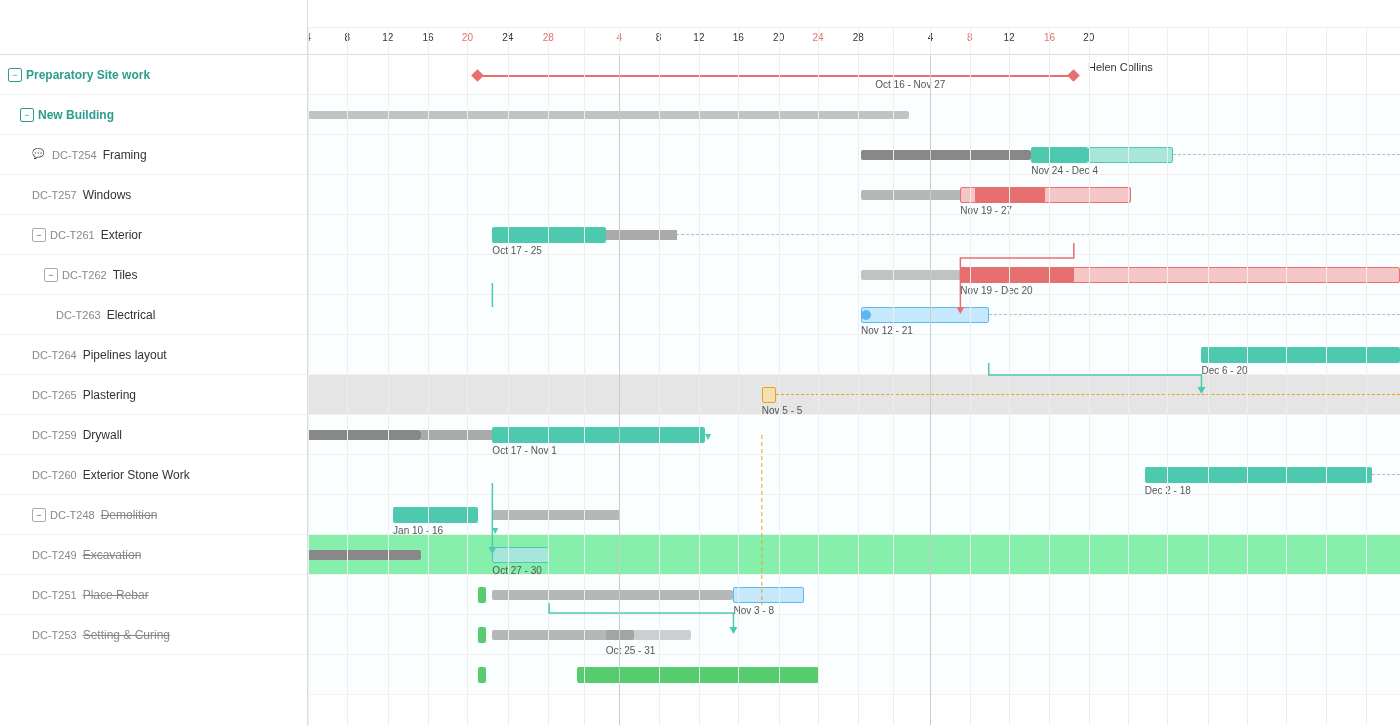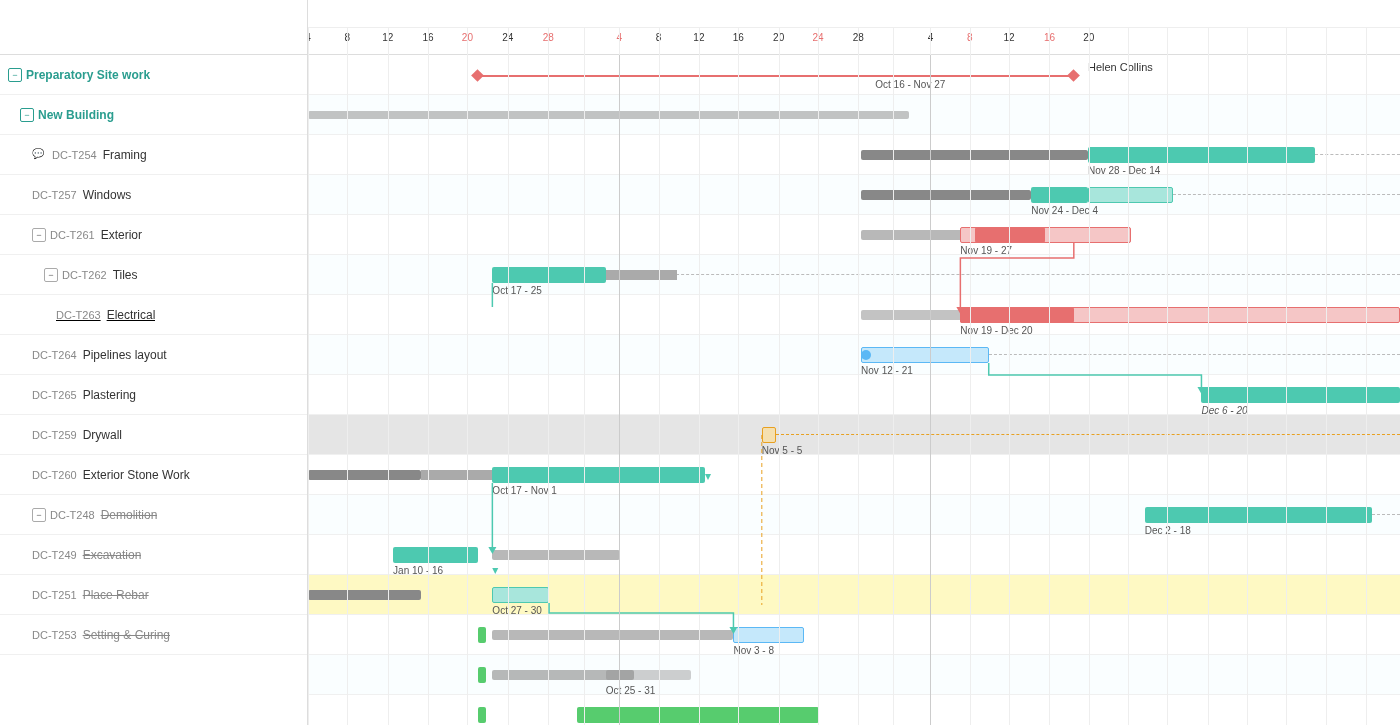--- a/index.html
+++ b/index.html
@@ -38,21 +38,21 @@
       align-items: center;
       padding: 0 8px;
       border-bottom: 1px solid #f0f0f0;
       cursor: default;
     }
     
     .task-indent-0 { padding-left: 8px; }
     .task-indent-1 { padding-left: 20px; }
     .task-indent-2 { padding-left: 32px; }
     .task-indent-3 { padding-left: 44px; }
-    .task-indent-4 { padding-left: 56px; text-decoration: underline; }
+    .task-indent-4 { padding-left: 56px; }
     
     .task-label {
       display: flex;
       align-items: center;
       gap: 4px;
       white-space: nowrap;
       overflow: hidden;
     }
     
     .expand-icon {
@@ -329,26 +329,20 @@
     <div class="gantt-row" style="height: 40px; position: relative; border-bottom: 1px solid rgb(240, 240, 240);">
           <div style="position: absolute; top: 20px; left: 15.5844%; width: 54.5455%; height: 2px; background: rgb(231, 111, 111);"></div>
           <div style="position: absolute; top: 16px; left: calc(15.5844% - 5px); width: 9px; height: 9px; background: rgb(231, 111, 111); transform: rotate(45deg);"></div>
           <div style="position: absolute; top: 16px; left: calc(70.1299% - 5px); width: 9px; height: 9px; background: rgb(231, 111, 111); transform: rotate(45deg);"></div>
           <div style="position: absolute; top: 6px; left: 71.4286%; font-size: 11px; color: rgb(51, 51, 51); white-space: nowrap;">Helen Collins</div>
           <div style="position: absolute; top: 24px; left: 51.9481%; font-size: 10px; color: rgb(85, 85, 85); white-space: nowrap;">Oct 16 - Nov 27</div>
         </div>
         <div class="gantt-row" style="height: 40px; position: relative; border-bottom: 1px solid rgb(240, 240, 240); background: rgb(250, 254, 255);">
           <div class="gantt-bar bar-gray" style="left: 0%; width: 55%; height: 8px; top: 16px; opacity: 0.5;"></div>
         </div>
-        <div class="gantt-row" style="height: 40px; position: relative; border-bottom: 1px solid rgb(240, 240, 240);">
-          <div class="gantt-bar bar-gray" style="left: 50.6494%; width: 20.7792%; height: 10px; top: 15px;"></div>
-          <div class="gantt-bar bar-teal" style="left: 71.4286%; width: 20.7792%;"></div>
-          <div class="bar-label" style="left: 71.4286%;">Nov 28 - Dec 14</div>
-          <div style="position: absolute; top: 19px; left: 92.2078%; right: 0px; border-top: 1px dashed rgb(187, 187, 187);"></div>
-        </div>
         <div class="gantt-row" style="height: 40px; position: relative; border-bottom: 1px solid rgb(240, 240, 240); background: rgb(250, 254, 255);">
           <div class="gantt-bar bar-gray" style="left: 50.6494%; width: 15.5844%; height: 10px; top: 15px;"></div>
           <div class="gantt-bar bar-teal" style="left: 66.2338%; width: 5.19481%;"></div>
           <div class="bar-label" style="left: 66.2338%;">Nov 24 - Dec 4</div>
           <div class="gantt-bar bar-teal-light" style="left: 71.4286%; width: 7.79221%;"></div>
           <div style="position: absolute; top: 19px; left: 79.2208%; right: 0px; border-top: 1px dashed rgb(187, 187, 187);"></div>
         </div>
         <div class="gantt-row" style="height: 40px; position: relative; border-bottom: 1px solid rgb(240, 240, 240);">
           <div class="gantt-bar bar-gray" style="left: 50.6494%; width: 20.7792%; height: 10px; top: 15px; opacity: 0.6;"></div>
           <div class="gantt-bar bar-red-light" style="left: 59.7403%; width: 15.5844%;"></div>
@@ -366,21 +360,21 @@
           <div class="gantt-bar bar-red-light" style="left: 59.7403%; width: 40.2597%;"></div>
           <div class="bar-label" style="left: 59.7403%;">Nov 19 - Dec 20</div>
           <div class="gantt-bar bar-red" style="left: 59.7403%; width: 10.3896%;"></div>
         </div>
         <div class="gantt-row" style="height: 40px; position: relative; border-bottom: 1px solid rgb(240, 240, 240); background: rgb(250, 254, 255);">
           <div class="gantt-bar bar-blue-light" style="left: 50.6494%; width: 11.6883%;"></div>
           <div class="bar-label" style="left: 50.6494%; text-align: center;">Nov 12 - 21</div>
           <div class="gantt-bar bar-blue" style="left: 50.6494%; height: 10px; top: 15px; border-radius: 50%; width: 10px;"></div>
           <div style="position: absolute; top: 19px; left: 62.3377%; right: 0px; border-top: 1px dashed rgb(187, 187, 187);"></div>
         </div>
-        <div class="gantt-row" style="height: 40px; position: relative; border-bottom: 1px solid rgb(240, 240, 240); font-style: italic;">
+        <div class="gantt-row" style="height: 40px; position: relative; border-bottom: 1px solid rgb(240, 240, 240);">
           <div class="gantt-bar bar-teal" style="left: 81.8182%; width: 18.1818%;"></div>
           <div class="bar-label" style="left: 81.8182%;">Dec 6 - 20</div>
           <div style="position: absolute; top: 19px; left: 100%; right: 0px; border-top: 1px dashed rgb(187, 187, 187);"></div>
         </div>
         <div class="gantt-row" style="height: 40px; position: relative; border-bottom: 1px solid rgb(240, 240, 240); background: #e5e5e5;">
           <div class="gantt-bar bar-teal-light" style="left: 41.5584%; width: 1.2987%; border-color: rgb(232, 160, 32); background: rgb(245, 224, 176);"></div>
           <div class="bar-label" style="left: 41.5584%;">Nov 5 - 5</div>
           <div style="position: absolute; top: 19px; left: 42.8571%; right: 0px; border-top: 1px dashed rgb(232, 160, 32);"></div>
         </div>
         <div class="gantt-row" style="height: 40px; position: relative; border-bottom: 1px solid rgb(240, 240, 240);">
@@ -394,21 +388,21 @@
           <div class="gantt-bar bar-teal" style="left: 76.6234%; width: 20.7792%;"></div>
           <div class="bar-label" style="left: 76.6234%;">Dec 2 - 18</div>
           <div style="position: absolute; top: 19px; left: 97.4026%; right: 0px; border-top: 1px dashed rgb(187, 187, 187);"></div>
         </div>
         <div class="gantt-row" style="height: 40px; position: relative; border-bottom: 1px solid rgb(240, 240, 240);">
           <div class="gantt-bar bar-teal" style="left: 7.79221%; width: 7.79221%;"></div>
           <div class="bar-label" style="left: 7.79221%;">Jan 10 - 16</div>
           <div class="gantt-bar bar-gray" style="left: 16.8831%; width: 11.6883%; height: 10px; top: 15px; opacity: 0.6;"></div>
           <div style="position: absolute; top: 28px; left: 16.8831%; font-size: 12px; color: rgb(77, 201, 176);">▾</div>
         </div>
-        <div class="gantt-row" style="height: 40px; position: relative; border-bottom: 1px solid rgb(240, 240, 240); background: #fef9c3;">
+        <div class="gantt-row" style="height: 40px; position: relative; border-bottom: 1px solid rgb(240, 240, 240); background: #86efac;">
           <div class="gantt-bar bar-gray" style="left: 0%; width: 10.3896%; height: 10px; top: 15px;"></div>
           <div class="gantt-bar bar-teal-light" style="left: 16.8831%; width: 5.19481%;"></div>
           <div class="bar-label" style="left: 16.8831%;">Oct 27 - 30</div>
         </div>
         <div class="gantt-row" style="height: 40px; position: relative; border-bottom: 1px solid rgb(240, 240, 240);">
           <div style="position: absolute; top: 12px; left: 15.5844%; width: 8px; height: 16px; background: rgb(87, 204, 110); border-radius: 2px;"></div>
           <div class="gantt-bar bar-gray" style="left: 16.8831%; width: 22.0779%; height: 10px; top: 15px; opacity: 0.6;"></div>
           <div class="gantt-bar bar-blue-light" style="left: 38.961%; width: 6.49351%;"></div>
           <div class="bar-label" style="left: 38.961%;">Nov 3 - 8</div>
         </div>

